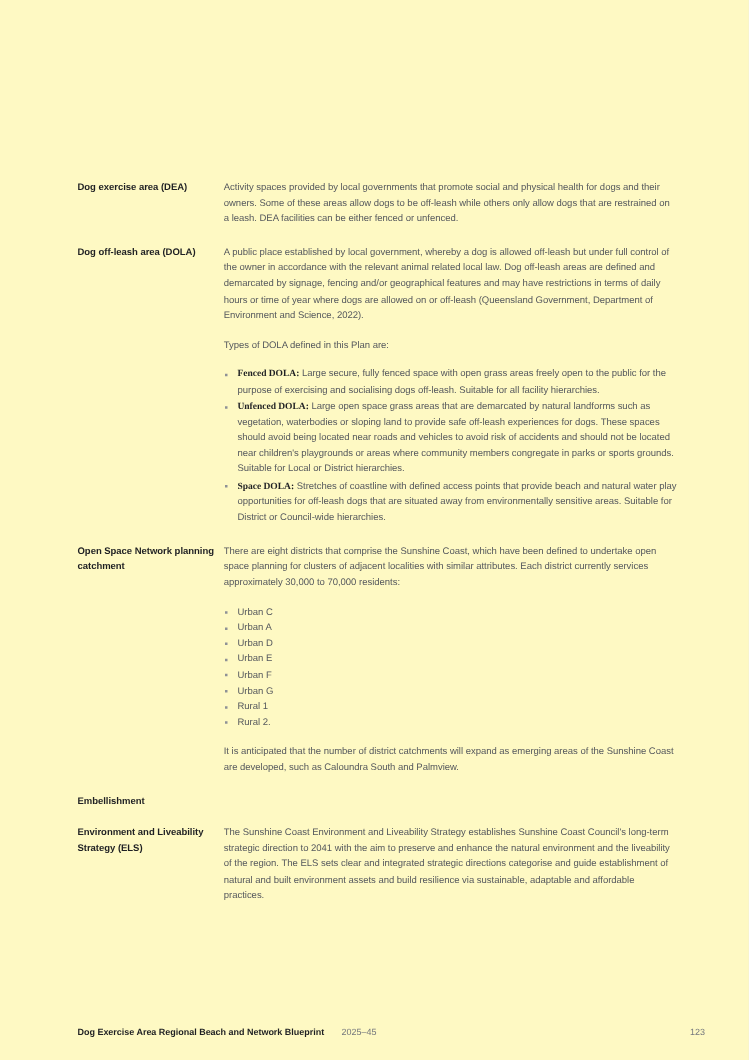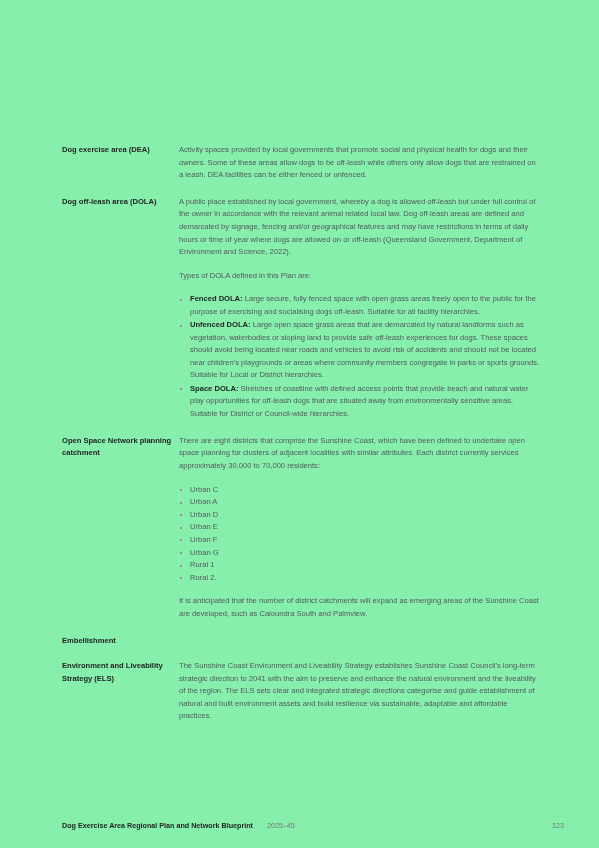--- a/index.html
+++ b/index.html
@@ -11,21 +11,21 @@
     height: 848px;
     background: #e5e6e8;
     font-family: "Liberation Sans", sans-serif;
     -webkit-font-smoothing: antialiased;
     overflow: hidden;
   }
   .page {
     position: relative;
     width: 599px;
     height: 848px;
-    background: #86efac;
+    background: #fef9c3;
     box-sizing: border-box;
   }
   .glossary {
     position: absolute;
     left: 62px;
     top: 144px;
     width: 480px;
   }
   .entry {
     display: flex;
@@ -51,20 +51,21 @@
     color: #55585d;
     letter-spacing: -0.01px;
   }
   .def p {
     margin: 0 0 11px 0;
   }
   .def p:last-child { margin-bottom: 0; }
   .def .lead-in {
     font-weight: bold;
     color: #1f2023;
+    font-family: Liberation Serif, serif;
   }
   ul.bullets {
     list-style: none;
     margin: 0 0 11px 0;
     padding: 0;
   }
   ul.bullets:last-child { margin-bottom: 0; }
   ul.bullets li {
     position: relative;
     padding-left: 11px;
@@ -163,18 +164,18 @@
       <div class="term">Environment and Liveability Strategy (ELS)</div>
       <div class="def">
         <p>The Sunshine Coast Environment and Liveability Strategy establishes Sunshine Coast Council's long-term strategic direction to 2041 with the aim to preserve and enhance the natural environment and the liveability of the region. The ELS sets clear and integrated strategic directions categorise and guide establishment of natural and built environment assets and build resilience via sustainable, adaptable and affordable practices.</p>
       </div>
     </div>
 
   </div>
 
   <div class="footer">
     <div class="footer-left">
-      <span class="footer-title">Dog Exercise Area Regional Plan and Network Blueprint</span><span class="footer-years"> 2025–45</span>
+      <span class="footer-title">Dog Exercise Area Regional Beach and Network Blueprint</span><span class="footer-years"> 2025–45</span>
     </div>
     <div class="footer-page">123</div>
   </div>
 
 </div>
 
 </body></html>

